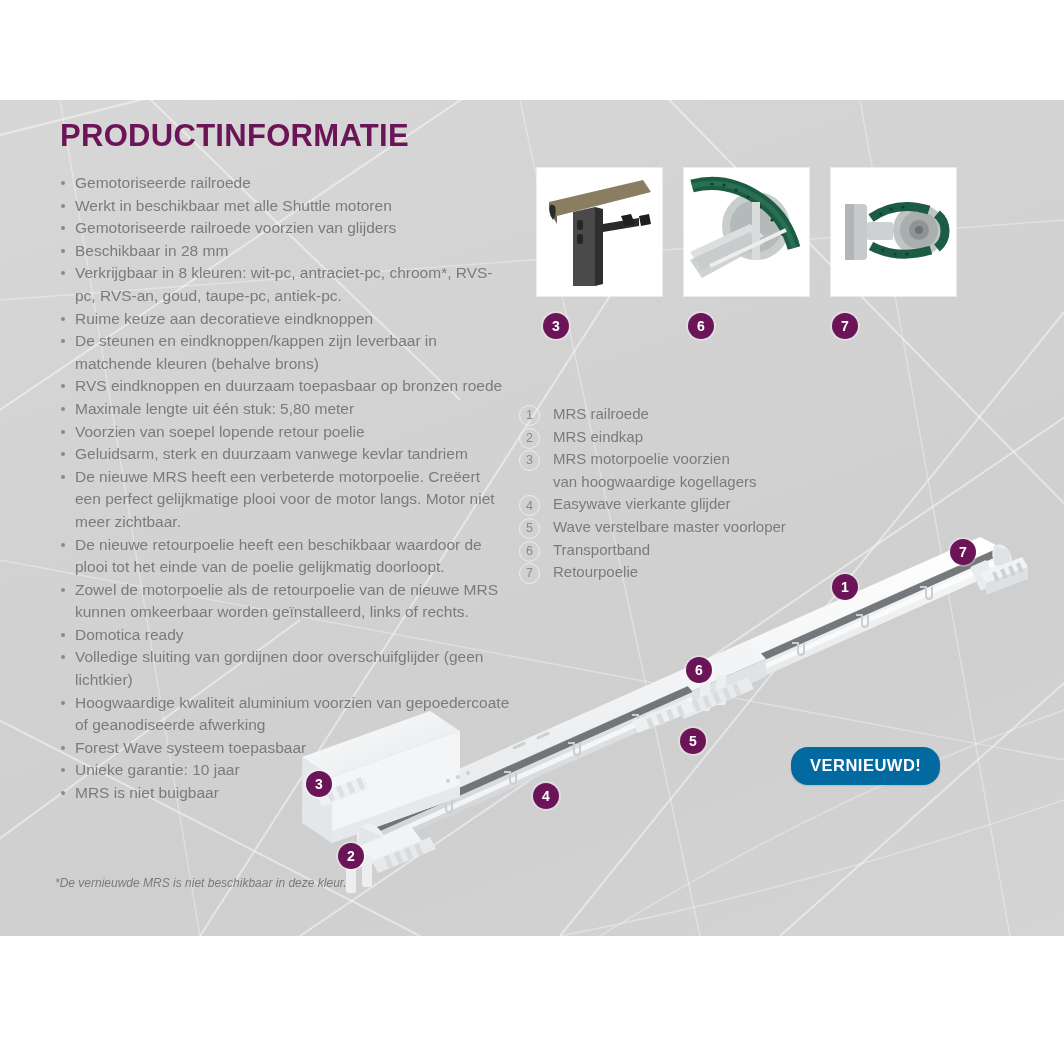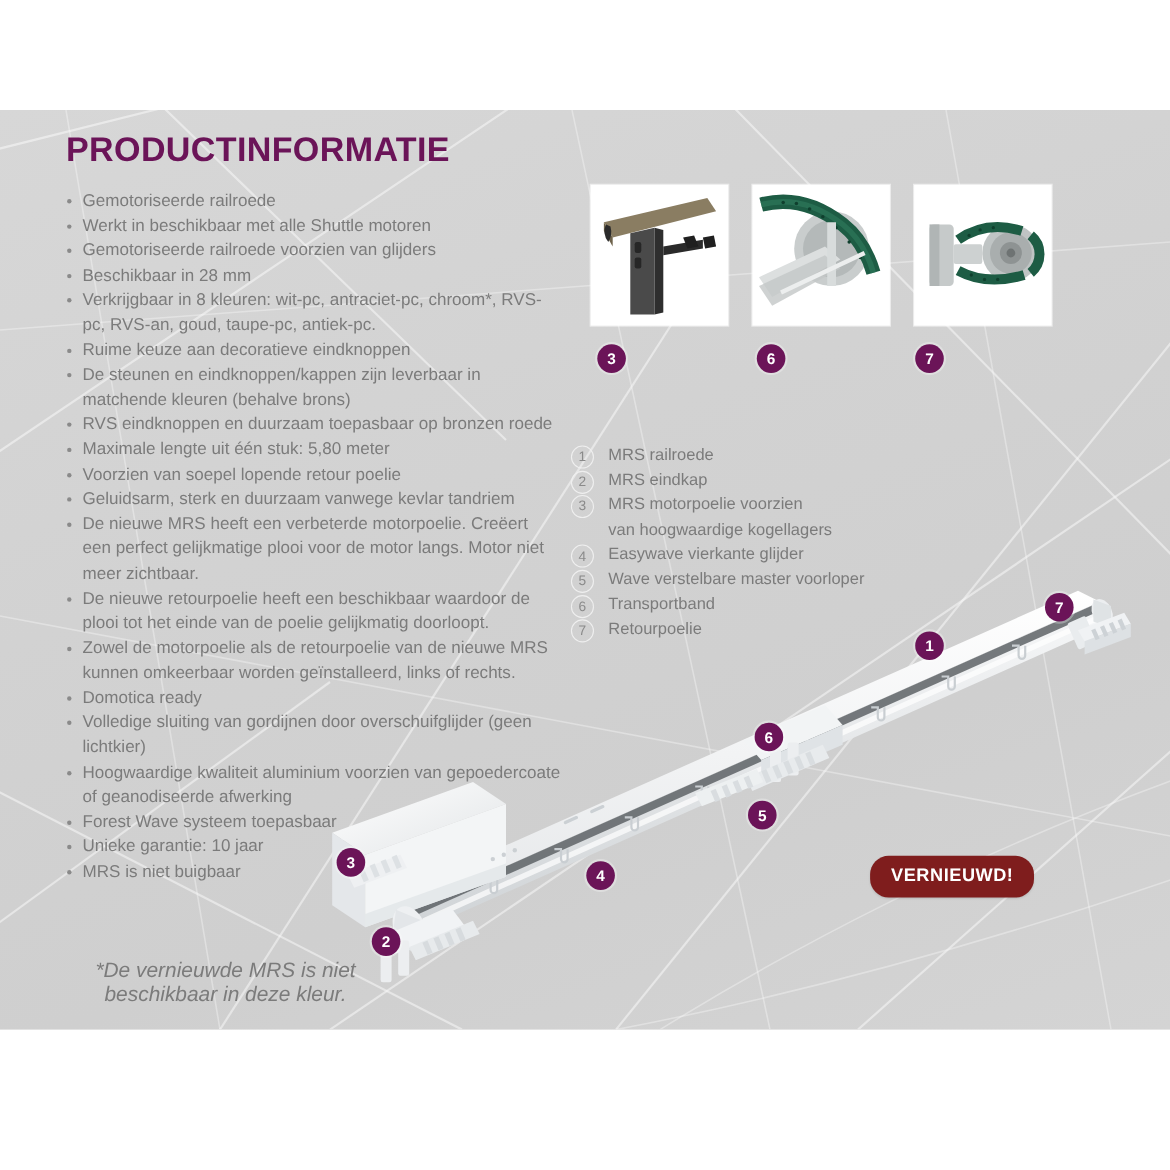--- a/index.html
+++ b/index.html
@@ -32,21 +32,21 @@
     margin:0;padding:0;list-style:none;
     color:#7b7b7b;font-size:15.5px;line-height:22.6px;
   }
   .bullets li{position:relative;padding-left:15px;margin:0 0 0 0;}
   .bullets li::before{
     content:"";position:absolute;left:1px;top:9px;
     width:4px;height:4px;border-radius:50%;background:#8a8a8a;
   }
   .footnote{
     position:absolute;left:55px;top:872px;width:300px;
-    color:#7b7b7b;font-size:19px;line-height:22px;font-style:italic;text-align:center;
+    color:#7b7b7b;font-size:12px;line-height:22px;font-style:italic;
   }
 
   
   .photo-card{
     position:absolute;top:168px;width:125px;height:128px;
     background:#ffffff;box-shadow:0 0 0 1px rgba(255,255,255,.55);
   }
   .photo-card .inner{position:absolute;inset:6px;overflow:hidden;background:#fff;}
   .photo-card.p1{left:537px;}
   .photo-card.p2{left:684px;}
@@ -72,23 +72,23 @@
   .legend-row{position:relative;padding-left:34px;min-height:22.6px;}
   .legend-num{
     position:absolute;left:0;top:2px;width:19px;height:19px;border-radius:50%;
     border:1.4px solid #efefef;color:#8a8a8a;font-size:12.5px;
     display:flex;align-items:center;justify-content:center;
   }
   .legend-cont{padding-left:34px;}
 
   
   .vernieuwd{
-    position:absolute;left:791px;top:778px;
+    position:absolute;left:791px;top:747px;
     padding:9px 19px 10px 19px;border-radius:17px;
-    background:#7f1d1d;color:#ffffff;
+    background:#0369a1;color:#ffffff;
     font-size:16.5px;font-weight:bold;letter-spacing:.5px;
     box-shadow:0 1px 2px rgba(0,0,0,.12);
     z-index:6;
   }
 
   
   .product{position:absolute;left:280px;top:495px;width:784px;height:445px;}
 
   
   .cb1{left:832px;top:574px;}

